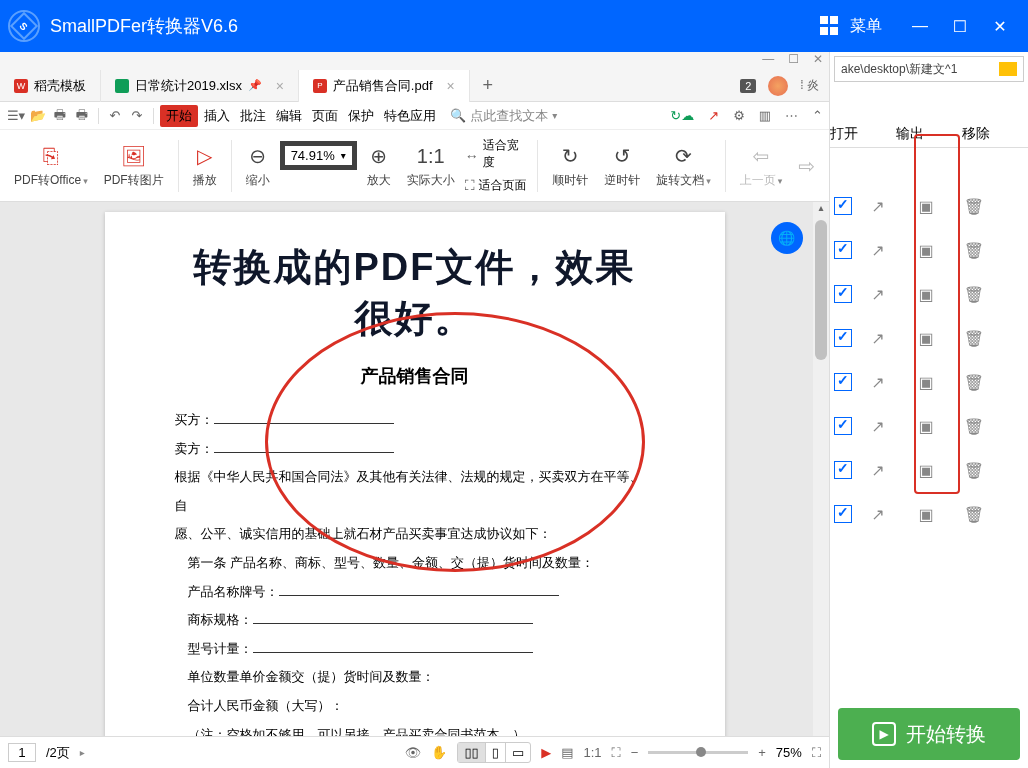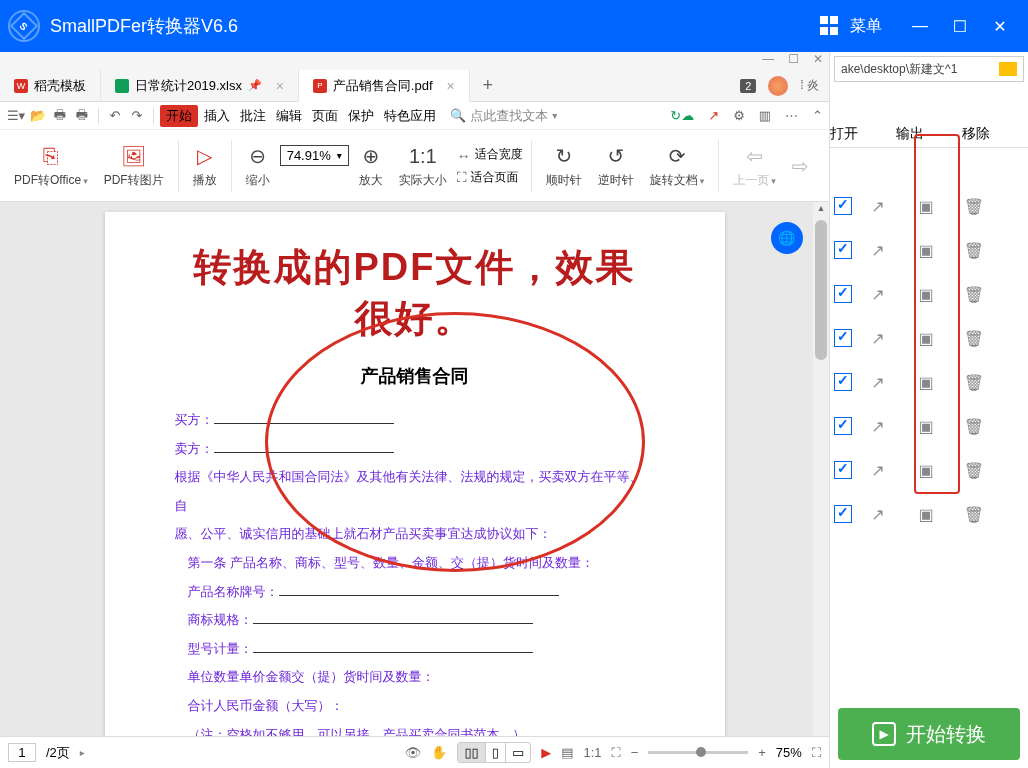--- a/index.html
+++ b/index.html
@@ -44,30 +44,30 @@
 .menubar .right-icons .share { color: #d93025; }
 .menubar .right-icons .cloud { color: #0f9d58; }
 
 .toolbar { height: 72px; display: flex; align-items: center; padding: 4px 8px; border-bottom: 1px solid #ddd; gap: 4px; font-size: 12px; }
 .tool { display: flex; flex-direction: column; align-items: center; gap: 2px; padding: 2px 6px; cursor: pointer; color: #444; }
 .tool .ico { height: 28px; display: flex; align-items: center; justify-content: center; font-size: 20px; }
 .tool .ico.red { color: #d93025; }
 .tool .lbl { font-size: 12px; white-space: nowrap; display: flex; align-items: center; gap: 2px; }
 .tool .arrow { font-size: 9px; color: #888; }
 .tsep { width: 1px; height: 52px; background: #e5e5e5; margin: 0 4px; }
-.zoom-box { border: 1px solid #404040; padding: 2px 6px; font-size: 13px; display: flex; align-items: center; gap: 6px; }
+.zoom-box { border: 5px solid #404040; padding: 2px 6px; font-size: 13px; display: flex; align-items: center; gap: 6px; }
 .fit-group { display: flex; flex-direction: column; gap: 6px; font-size: 12px; }
 .fit-group div { display: flex; align-items: center; gap: 4px; }
 .fit-group .fico { color: #666; font-size: 14px; }
 
 .doc-area { flex: 1; background: #e8e8e8; overflow: hidden; position: relative; display: flex; justify-content: center; }
 .page { width: 620px; background: #fff; margin: 10px 0; box-shadow: 0 1px 4px rgba(0,0,0,0.2); padding: 30px 70px; position: relative; }
-.overlay-text { color: #b91c1c; font-size: 38px; font-weight: bold; text-align: center; margin-bottom: 20px; letter-spacing: 2px; }
+.overlay-text { color: #0f172a; font-size: 38px; font-weight: bold; text-align: center; margin-bottom: 20px; letter-spacing: 2px; }
 .doc-title { text-align: center; font-size: 18px; font-weight: bold; margin-bottom: 18px; }
-.doc-body p { font-size: 13px; line-height: 2.2; color: #6d28d9; font-family: SimSun, serif; }
+.doc-body p { font-size: 13px; line-height: 2.2; color: #000000; font-family: SimSun, serif; }
 .underline { display: inline-block; border-bottom: 1px solid #333; min-width: 180px; height: 14px; }
 .ellipse { position: absolute; border: 3px solid #d93025; border-radius: 50%; width: 380px; height: 260px; left: 160px; top: 100px; pointer-events: none; }
 .float-btn { position: absolute; right: 26px; top: 20px; width: 32px; height: 32px; background: #0066ff; border-radius: 50%; color: #fff; display: flex; align-items: center; justify-content: center; font-size: 14px; }
 .scrollbar-v { position: absolute; right: 0; top: 0; width: 16px; height: 100%; background: #f0f0f0; }
 .scrollbar-v .thumb { position: absolute; top: 18px; width: 12px; left: 2px; height: 140px; background: #c0c0c0; border-radius: 6px; }
 .scrollbar-v .arr { position: absolute; width: 16px; height: 16px; text-align: center; font-size: 10px; color: #666; }
 
 .statusbar { position: absolute; bottom: 0; left: 0; right: 0; height: 32px; background: #fff; border-top: 1px solid #ddd; display: flex; align-items: center; padding: 0 8px; font-size: 13px; gap: 10px; }
 .statusbar .page-input { width: 28px; border: 1px solid #ccc; text-align: center; padding: 1px; }
 .statusbar .spacer { flex: 1; }

